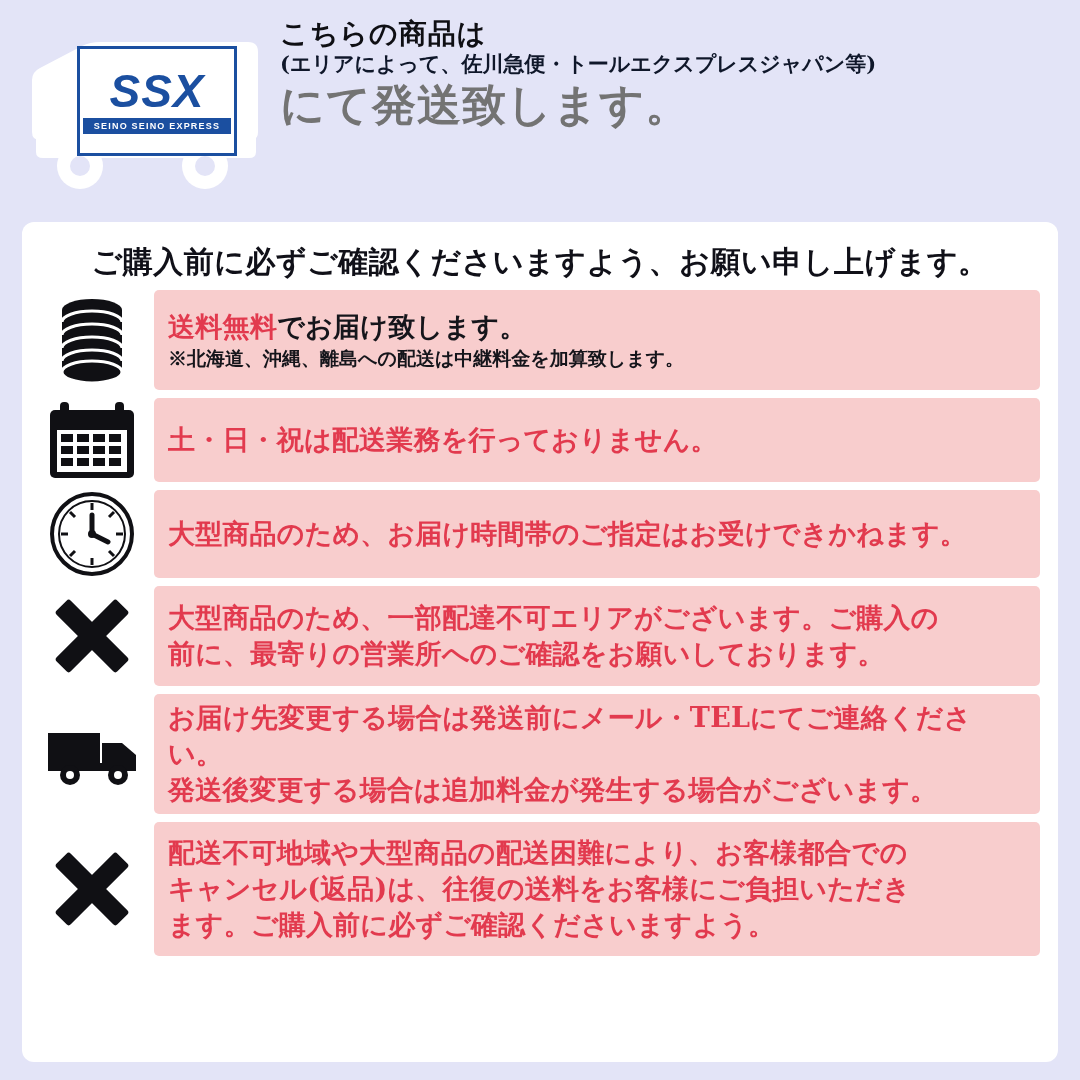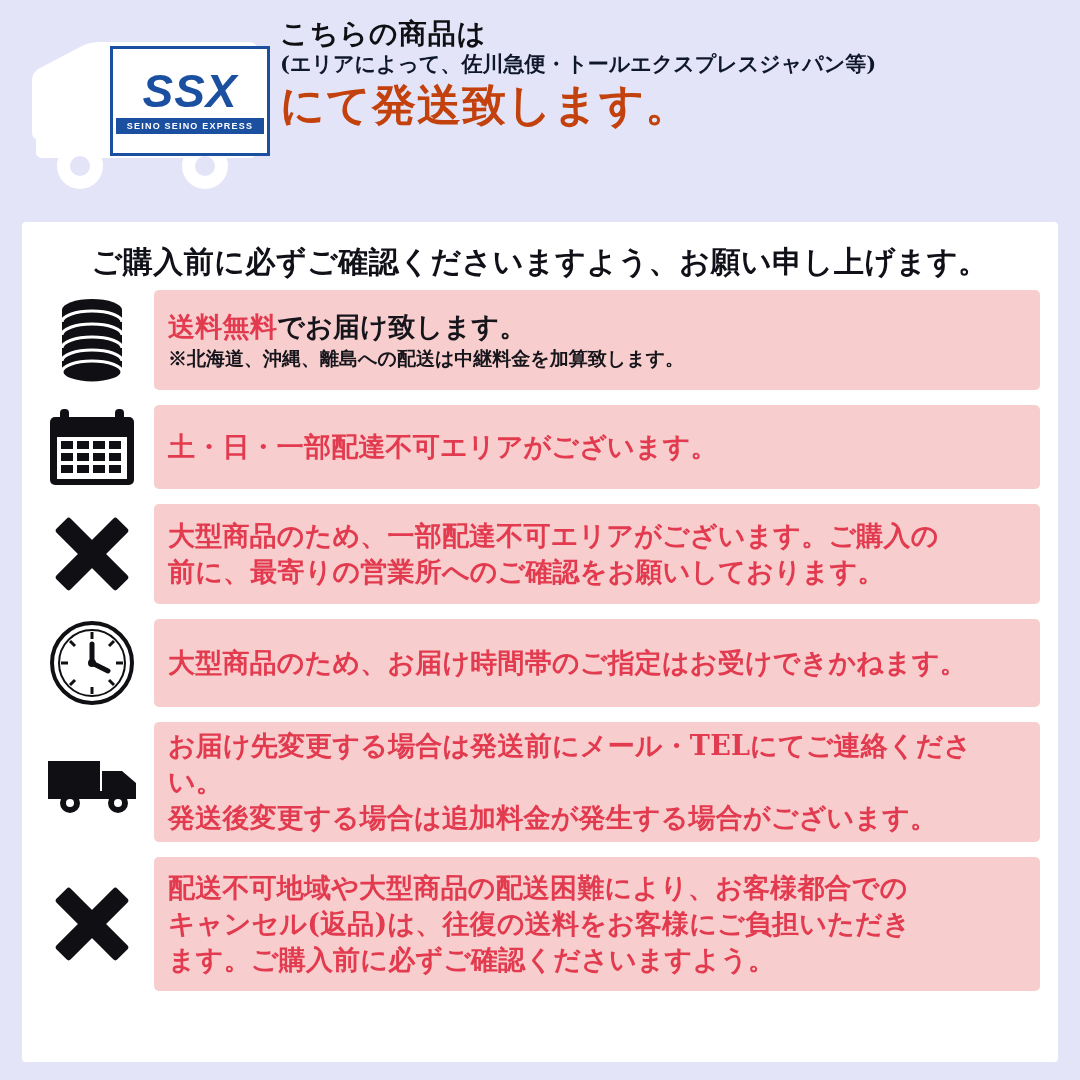--- a/index.html
+++ b/index.html
@@ -34,21 +34,21 @@
     height: 180px;
     flex: 0 0 250px;
   }
   .truck-svg {
     position: absolute;
     left: 0;
     top: 6px;
   }
   .ssx-box {
     position: absolute;
-    left: 90px;
+    left: 57px;
     top: 32px;
     width: 160px;
     height: 110px;
     background: #ffffff;
     border: 3px solid #1b4fa0;
     box-sizing: border-box;
     display: flex;
     flex-direction: column;
     align-items: center;
     justify-content: center;
@@ -105,53 +105,53 @@
     font-size: 21px;
     color: #0f172a;
     line-height: 1.2;
     letter-spacing: 0px;
     margin-top: 2px;
   }
   .head-line3 {
     font-family: "DejaVu Serif", serif;
     font-weight: bold;
     font-size: 44px;
-    color: #c2410c;
+    color: #737373;
     line-height: 1.15;
     letter-spacing: 1px;
     margin-top: 3px;
   }
 
   
   .card {
     position: absolute;
     left: 22px;
     top: 222px;
     width: 1036px;
     height: 840px;
     background: #ffffff;
-    border-radius: 4px;
+    border-radius: 12px;
     box-sizing: border-box;
     padding: 16px 18px 10px 18px;
   }
   .card-title {
     font-family: "DejaVu Serif", serif;
     font-weight: bold;
     font-size: 30px;
     color: #101018;
     text-align: center;
     letter-spacing: 0.5px;
     line-height: 1.2;
     padding: 6px 0 10px 0;
   }
 
   .rows {
     display: flex;
     flex-direction: column;
-    gap: 15px;
+    gap: 8px;
   }
   .row {
     display: flex;
     align-items: stretch;
     gap: 10px;
   }
   .icon-cell {
     flex: 0 0 104px;
     display: flex;
     align-items: center;
@@ -303,31 +303,21 @@
               <rect x="47" y="48" width="12" height="8"></rect>
                 <rect x="63" y="48" width="12" height="8"></rect>
               <rect x="15" y="60" width="12" height="8"></rect>
                 <rect x="31" y="60" width="12" height="8"></rect>
               <rect x="47" y="60" width="12" height="8"></rect>
                 <rect x="63" y="60" width="12" height="8"></rect>
             </g>
           </svg>
         </div>
         <div class="text-cell">
-          <div class="t-line">土・日・一部配達不可エリアがございます。</div>
-        </div>
-      </div>
-
-      <div class="row r4">
-        <div class="icon-cell">
-          <div class="x-icon"></div>
-        </div>
-        <div class="text-cell">
-          <div class="t-line">大型商品のため、一部配達不可エリアがございます。ご購入の</div>
-          <div class="t-line">前に、最寄りの営業所へのご確認をお願いしております。</div>
+          <div class="t-line">土・日・祝は配送業務を行っておりません。</div>
         </div>
       </div>
 
       <div class="row r3">
         <div class="icon-cell">
           <svg width="88" height="88" viewBox="0 0 88 88">
             <circle cx="44" cy="44" r="40" fill="none" stroke="#101014" stroke-width="4"></circle>
             <circle cx="44" cy="44" r="33" fill="none" stroke="#101014" stroke-width="2"></circle>
             <g stroke="#101014" stroke-width="3">
               <line x1="44" y1="13" x2="44" y2="20"></line>
@@ -342,20 +332,30 @@
             <line x1="44" y1="44" x2="44" y2="25" stroke="#101014" stroke-width="5" stroke-linecap="round"></line>
             <line x1="44" y1="44" x2="60" y2="52" stroke="#101014" stroke-width="5" stroke-linecap="round"></line>
             <circle cx="44" cy="44" r="4" fill="#101014"></circle>
           </svg>
         </div>
         <div class="text-cell">
           <div class="t-line">大型商品のため、お届け時間帯のご指定はお受けできかねます。</div>
         </div>
       </div>
 
+      <div class="row r4">
+        <div class="icon-cell">
+          <div class="x-icon"></div>
+        </div>
+        <div class="text-cell">
+          <div class="t-line">大型商品のため、一部配達不可エリアがございます。ご購入の</div>
+          <div class="t-line">前に、最寄りの営業所へのご確認をお願いしております。</div>
+        </div>
+      </div>
+
       <div class="row r5">
         <div class="icon-cell">
           <svg width="96" height="74" viewBox="0 0 96 74">
             <path d="M4 16 L4 46 L56 46 L56 16 Z" fill="#101014"></path>
             <path d="M58 26 L78 26 L92 38 L92 46 L58 46 Z" fill="#101014"></path>
             <rect x="4" y="46" width="88" height="8" fill="#101014"></rect>
             <circle cx="26" cy="58" r="10" fill="#101014"></circle>
             <circle cx="26" cy="58" r="4" fill="#ffffff"></circle>
             <circle cx="74" cy="58" r="10" fill="#101014"></circle>
             <circle cx="74" cy="58" r="4" fill="#ffffff"></circle>

